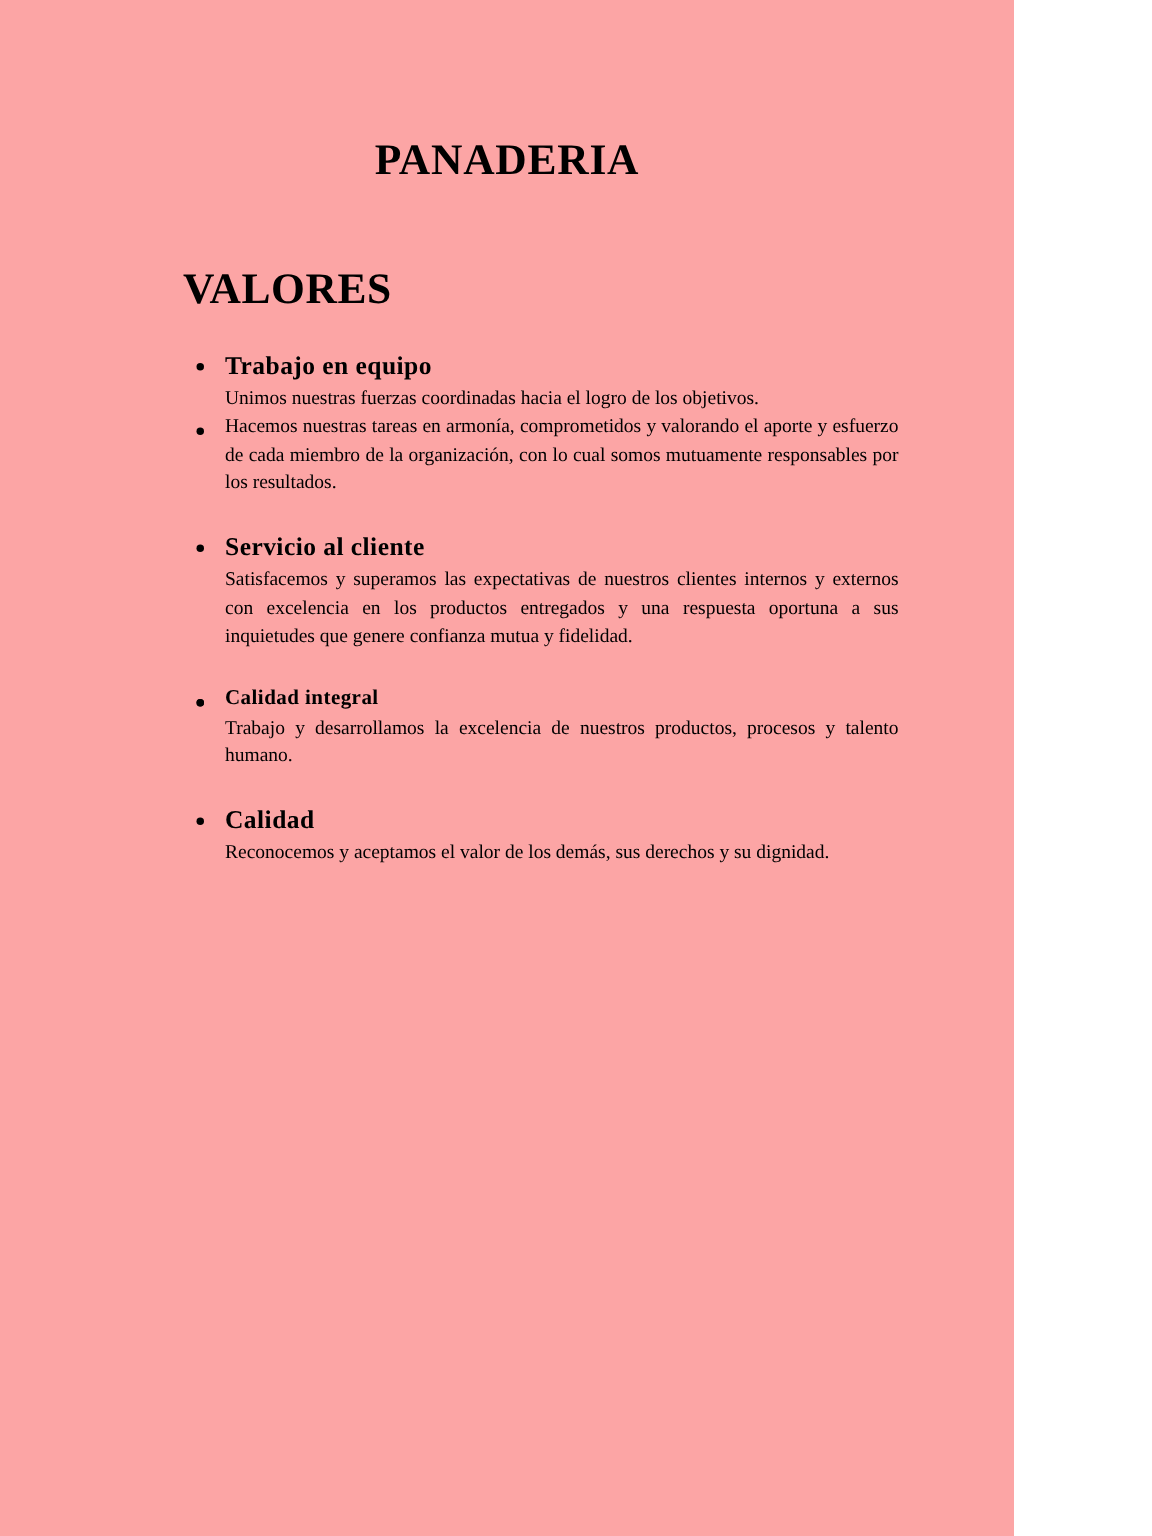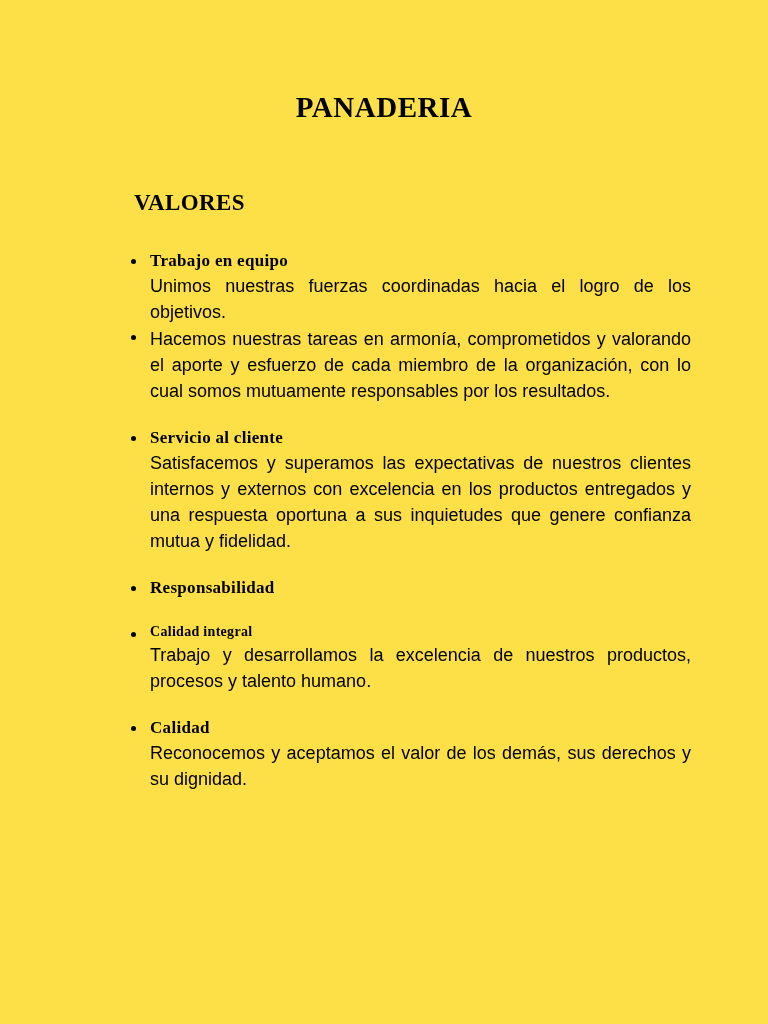--- a/index.html
+++ b/index.html
@@ -11,47 +11,47 @@
     width: 768px;
     height: 1024px;
     position: relative;
     overflow: hidden;
     font-family: "Liberation Sans", sans-serif;
     color: #000000;
     -webkit-font-smoothing: antialiased;
   }
 
   .page {
-    width: 768px;
+    width: 676px;
     height: 1024px;
     box-sizing: border-box;
     padding: 0;
-    background: #fde047;
+    background: #fca5a5;
     position: relative;
   }
 
   
   .doc-title {
     font-family: "Liberation Serif", serif;
     font-weight: bold;
     font-size: 29px;
     text-align: center;
     letter-spacing: 0.5px;
     margin: 0;
     padding-top: 92px;
     line-height: 1.1;
   }
 
   
   .section-heading {
     font-family: "Liberation Serif", serif;
     font-weight: bold;
-    font-size: 23px;
+    font-size: 29px;
     letter-spacing: 0.4px;
-    margin: 16px;
+    margin: 4px;
     padding-top: 50px;
     padding-left: 118px;
     line-height: 1.1;
   }
 
   
   .values-list {
     margin: 0;
     padding: 0;
     list-style: none;
@@ -88,22 +88,22 @@
     margin: 0;
     display: block;
   }
 
   .value-title.larger {
     font-size: 14px;
     line-height: 1.4;
   }
 
   .value-body {
-    font-family: Liberation Sans, sans-serif;
-    font-size: 18px;
+    font-family: Liberation Serif, serif;
+    font-size: 13px;
     line-height: 1.45;
     text-align: justify;
     text-justify: inter-word;
     margin: 0;
     display: block;
   }
 </style>
 </head>
 <body>
 
@@ -124,21 +124,20 @@
         <span class="bullet-dot"></span>
         <span class="value-body">Hacemos nuestras tareas en armonía, comprometidos y valorando el aporte y esfuerzo de cada miembro de la organización, con lo cual somos mutuamente responsables por los resultados.</span>
       </li>
       <li class="value-block gap-large">
         <span class="bullet-dot"></span>
         <span class="value-title">Servicio al cliente</span>
         <span class="value-body">Satisfacemos y superamos las expectativas de nuestros clientes internos y externos con excelencia en los productos entregados y una respuesta oportuna a sus inquietudes que genere confianza mutua y fidelidad.</span>
       </li>
       <li class="value-block gap-large">
         <span class="bullet-dot"></span>
-        <span class="value-title">Responsabilidad</span>
       </li>
       <li class="value-block gap-large">
         <span class="bullet-dot"></span>
         <span class="value-title larger">Calidad integral</span>
         <span class="value-body">Trabajo y desarrollamos la excelencia de nuestros productos, procesos y talento humano.</span>
       </li>
       <li class="value-block gap-large">
         <span class="bullet-dot"></span>
         <span class="value-title">Calidad</span>
         <span class="value-body">Reconocemos y aceptamos el valor de los demás, sus derechos y su dignidad.</span>

